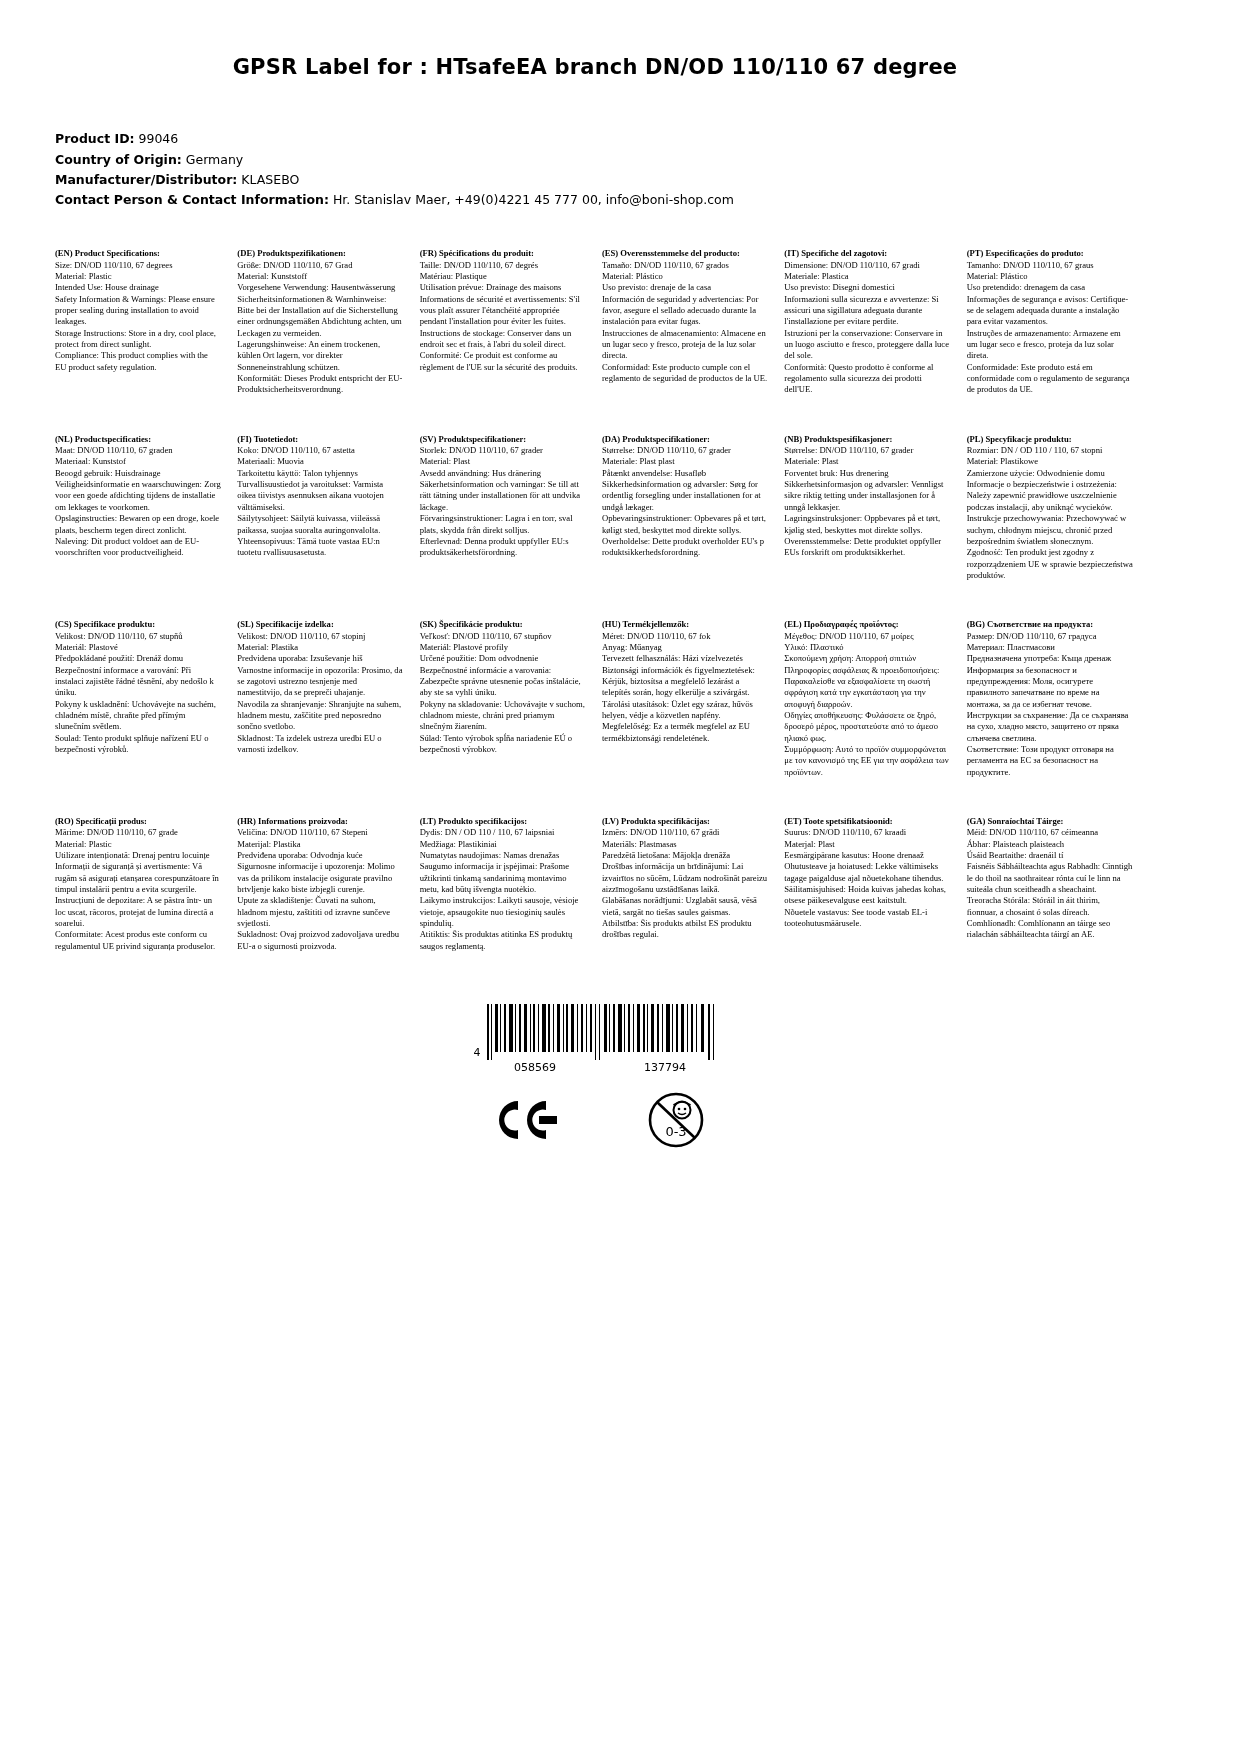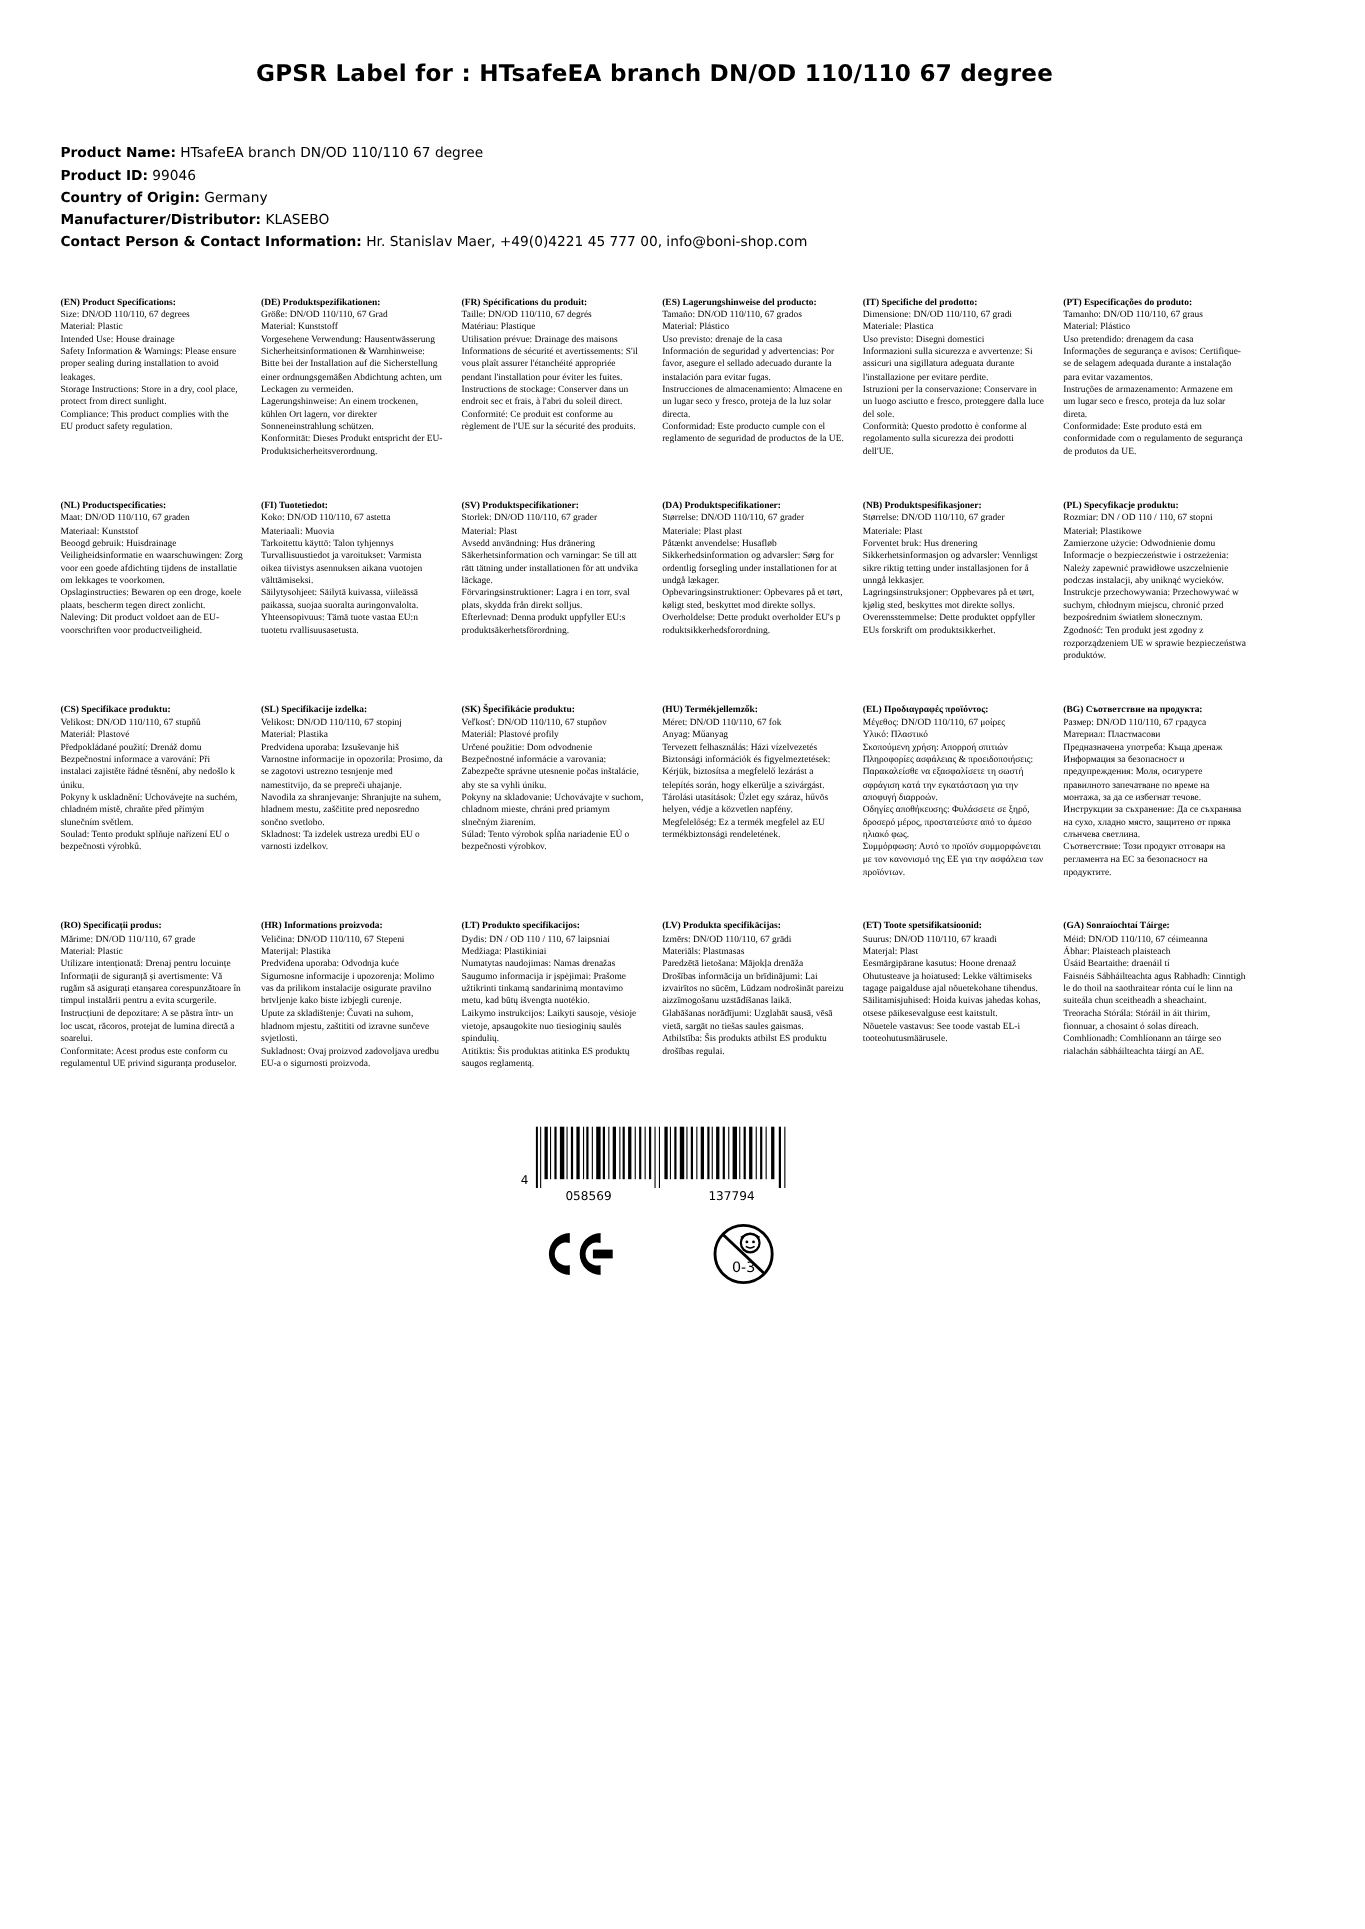--- a/index.html
+++ b/index.html
@@ -114,24 +114,20 @@
 </style>
 </head>
 <body>
 
 <div class="page">
 
   <h1 class="doc-title">GPSR Label for : HTsafeEA branch DN/OD 110/110 67 degree</h1>
 
   <div class="meta">
     <div class="row">
-      <span class="lbl">Product Name:</span>
-      <span class="val">HTsafeEA branch DN/OD 110/110 67 degree</span>
-    </div>
-    <div class="row">
       <span class="lbl">Product ID:</span>
       <span class="val">99046</span>
     </div>
     <div class="row">
       <span class="lbl">Country of Origin:</span>
       <span class="val">Germany</span>
     </div>
     <div class="row">
       <span class="lbl">Manufacturer/Distributor:</span>
       <span class="val">KLASEBO</span>
@@ -165,30 +161,30 @@
       <div class="lang-cell">
         <span class="lang-head">(FR) Spécifications du produit:</span>
         <span class="lang-body">Taille: DN/OD 110/110, 67 degrés
 Matériau: Plastique
 Utilisation prévue: Drainage des maisons
 Informations de sécurité et avertissements: S'il vous plaît assurer l'étanchéité appropriée pendant l'installation pour éviter les fuites.
 Instructions de stockage: Conserver dans un endroit sec et frais, à l'abri du soleil direct.
 Conformité: Ce produit est conforme au règlement de l'UE sur la sécurité des produits.</span>
       </div>
       <div class="lang-cell">
-        <span class="lang-head">(ES) Lagerungshinweise del producto:</span>
+        <span class="lang-head">(ES) Overensstemmelse del producto:</span>
         <span class="lang-body">Tamaño: DN/OD 110/110, 67 grados
 Material: Plástico
 Uso previsto: drenaje de la casa
 Información de seguridad y advertencias: Por favor, asegure el sellado adecuado durante la instalación para evitar fugas.
 Instrucciones de almacenamiento: Almacene en un lugar seco y fresco, proteja de la luz solar directa.
 Conformidad: Este producto cumple con el reglamento de seguridad de productos de la UE.</span>
       </div>
       <div class="lang-cell">
-        <span class="lang-head">(IT) Specifiche del prodotto:</span>
+        <span class="lang-head">(IT) Specifiche del zagotovi:</span>
         <span class="lang-body">Dimensione: DN/OD 110/110, 67 gradi
 Materiale: Plastica
 Uso previsto: Disegni domestici
 Informazioni sulla sicurezza e avvertenze: Si assicuri una sigillatura adeguata durante l'installazione per evitare perdite.
 Istruzioni per la conservazione: Conservare in un luogo asciutto e fresco, proteggere dalla luce del sole.
 Conformità: Questo prodotto è conforme al regolamento sulla sicurezza dei prodotti dell'UE.</span>
       </div>
       <div class="lang-cell">
         <span class="lang-head">(PT) Especificações do produto:</span>
         <span class="lang-body">Tamanho: DN/OD 110/110, 67 graus

